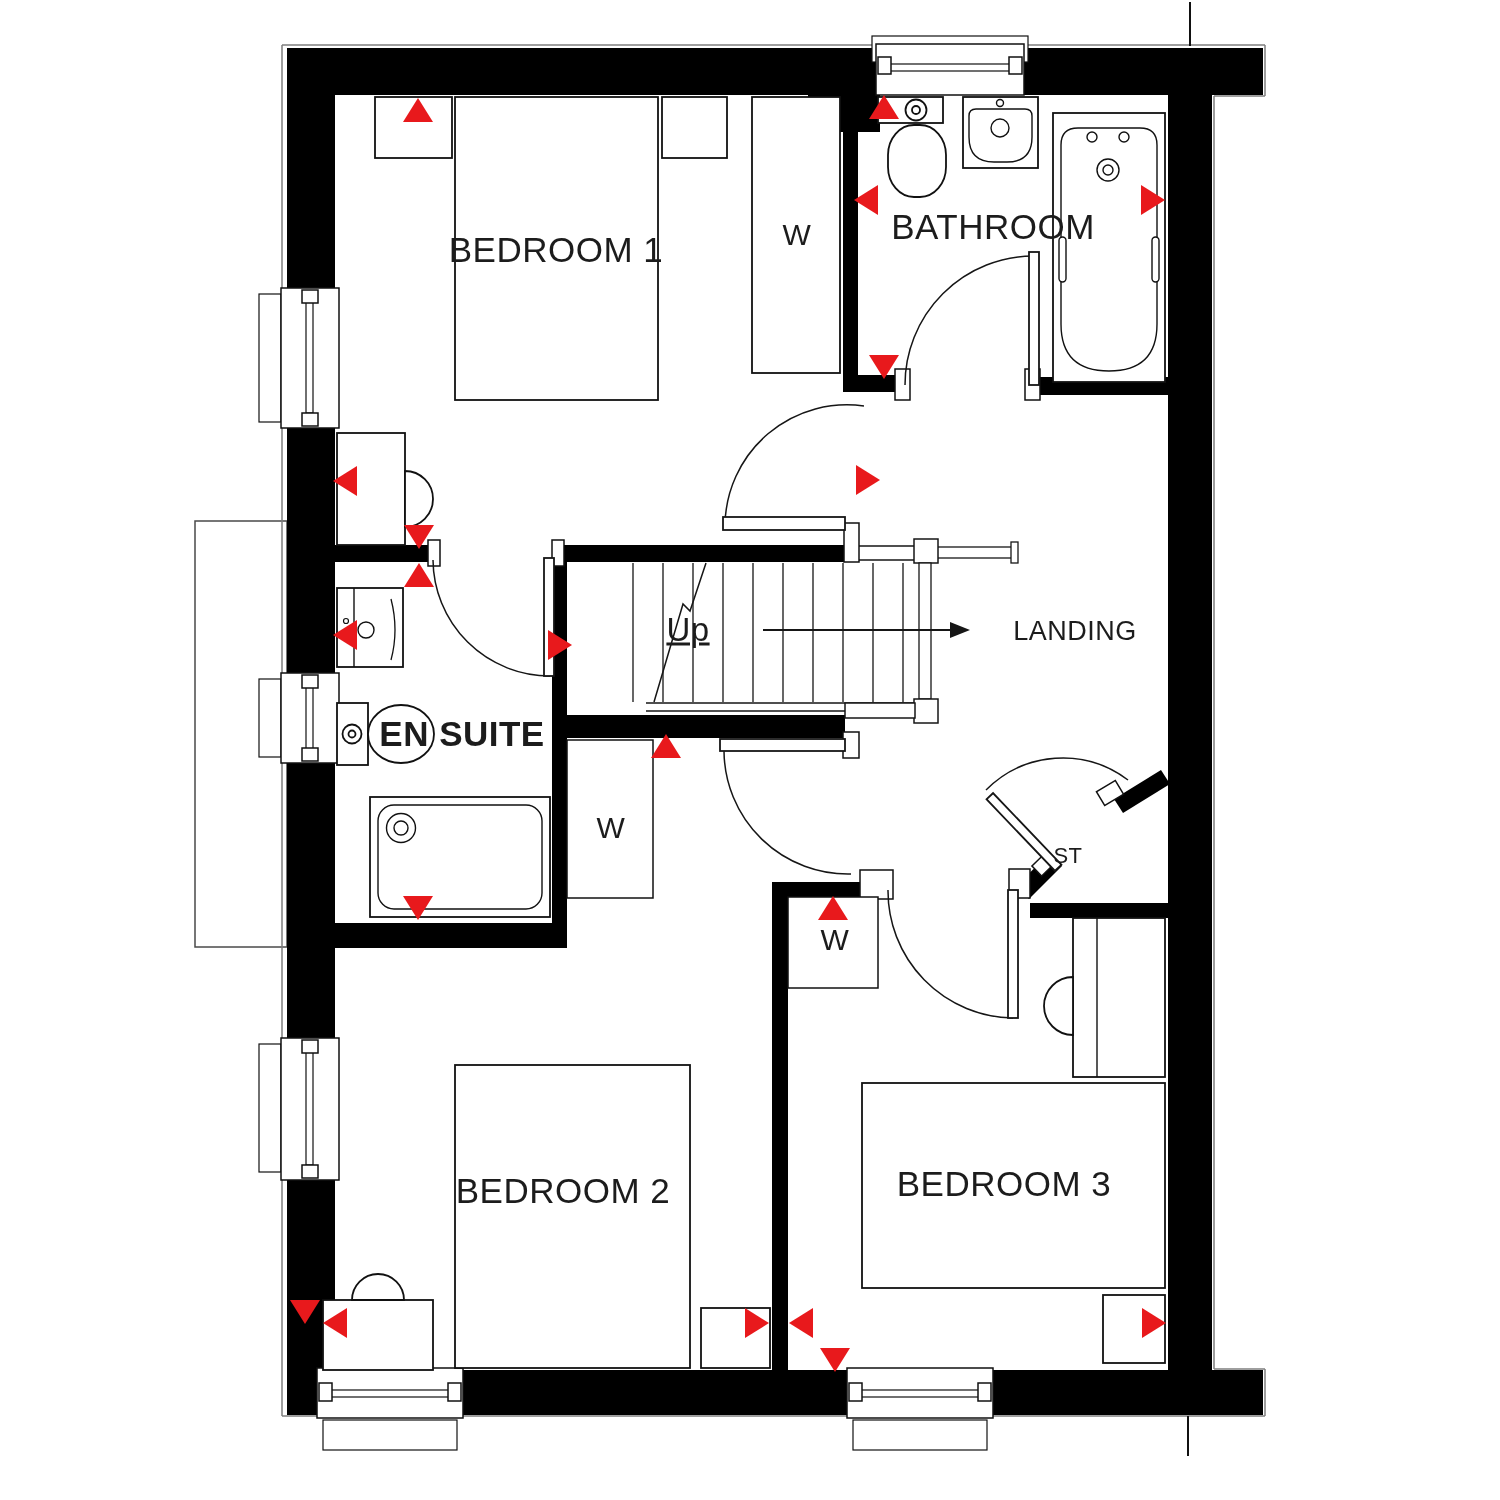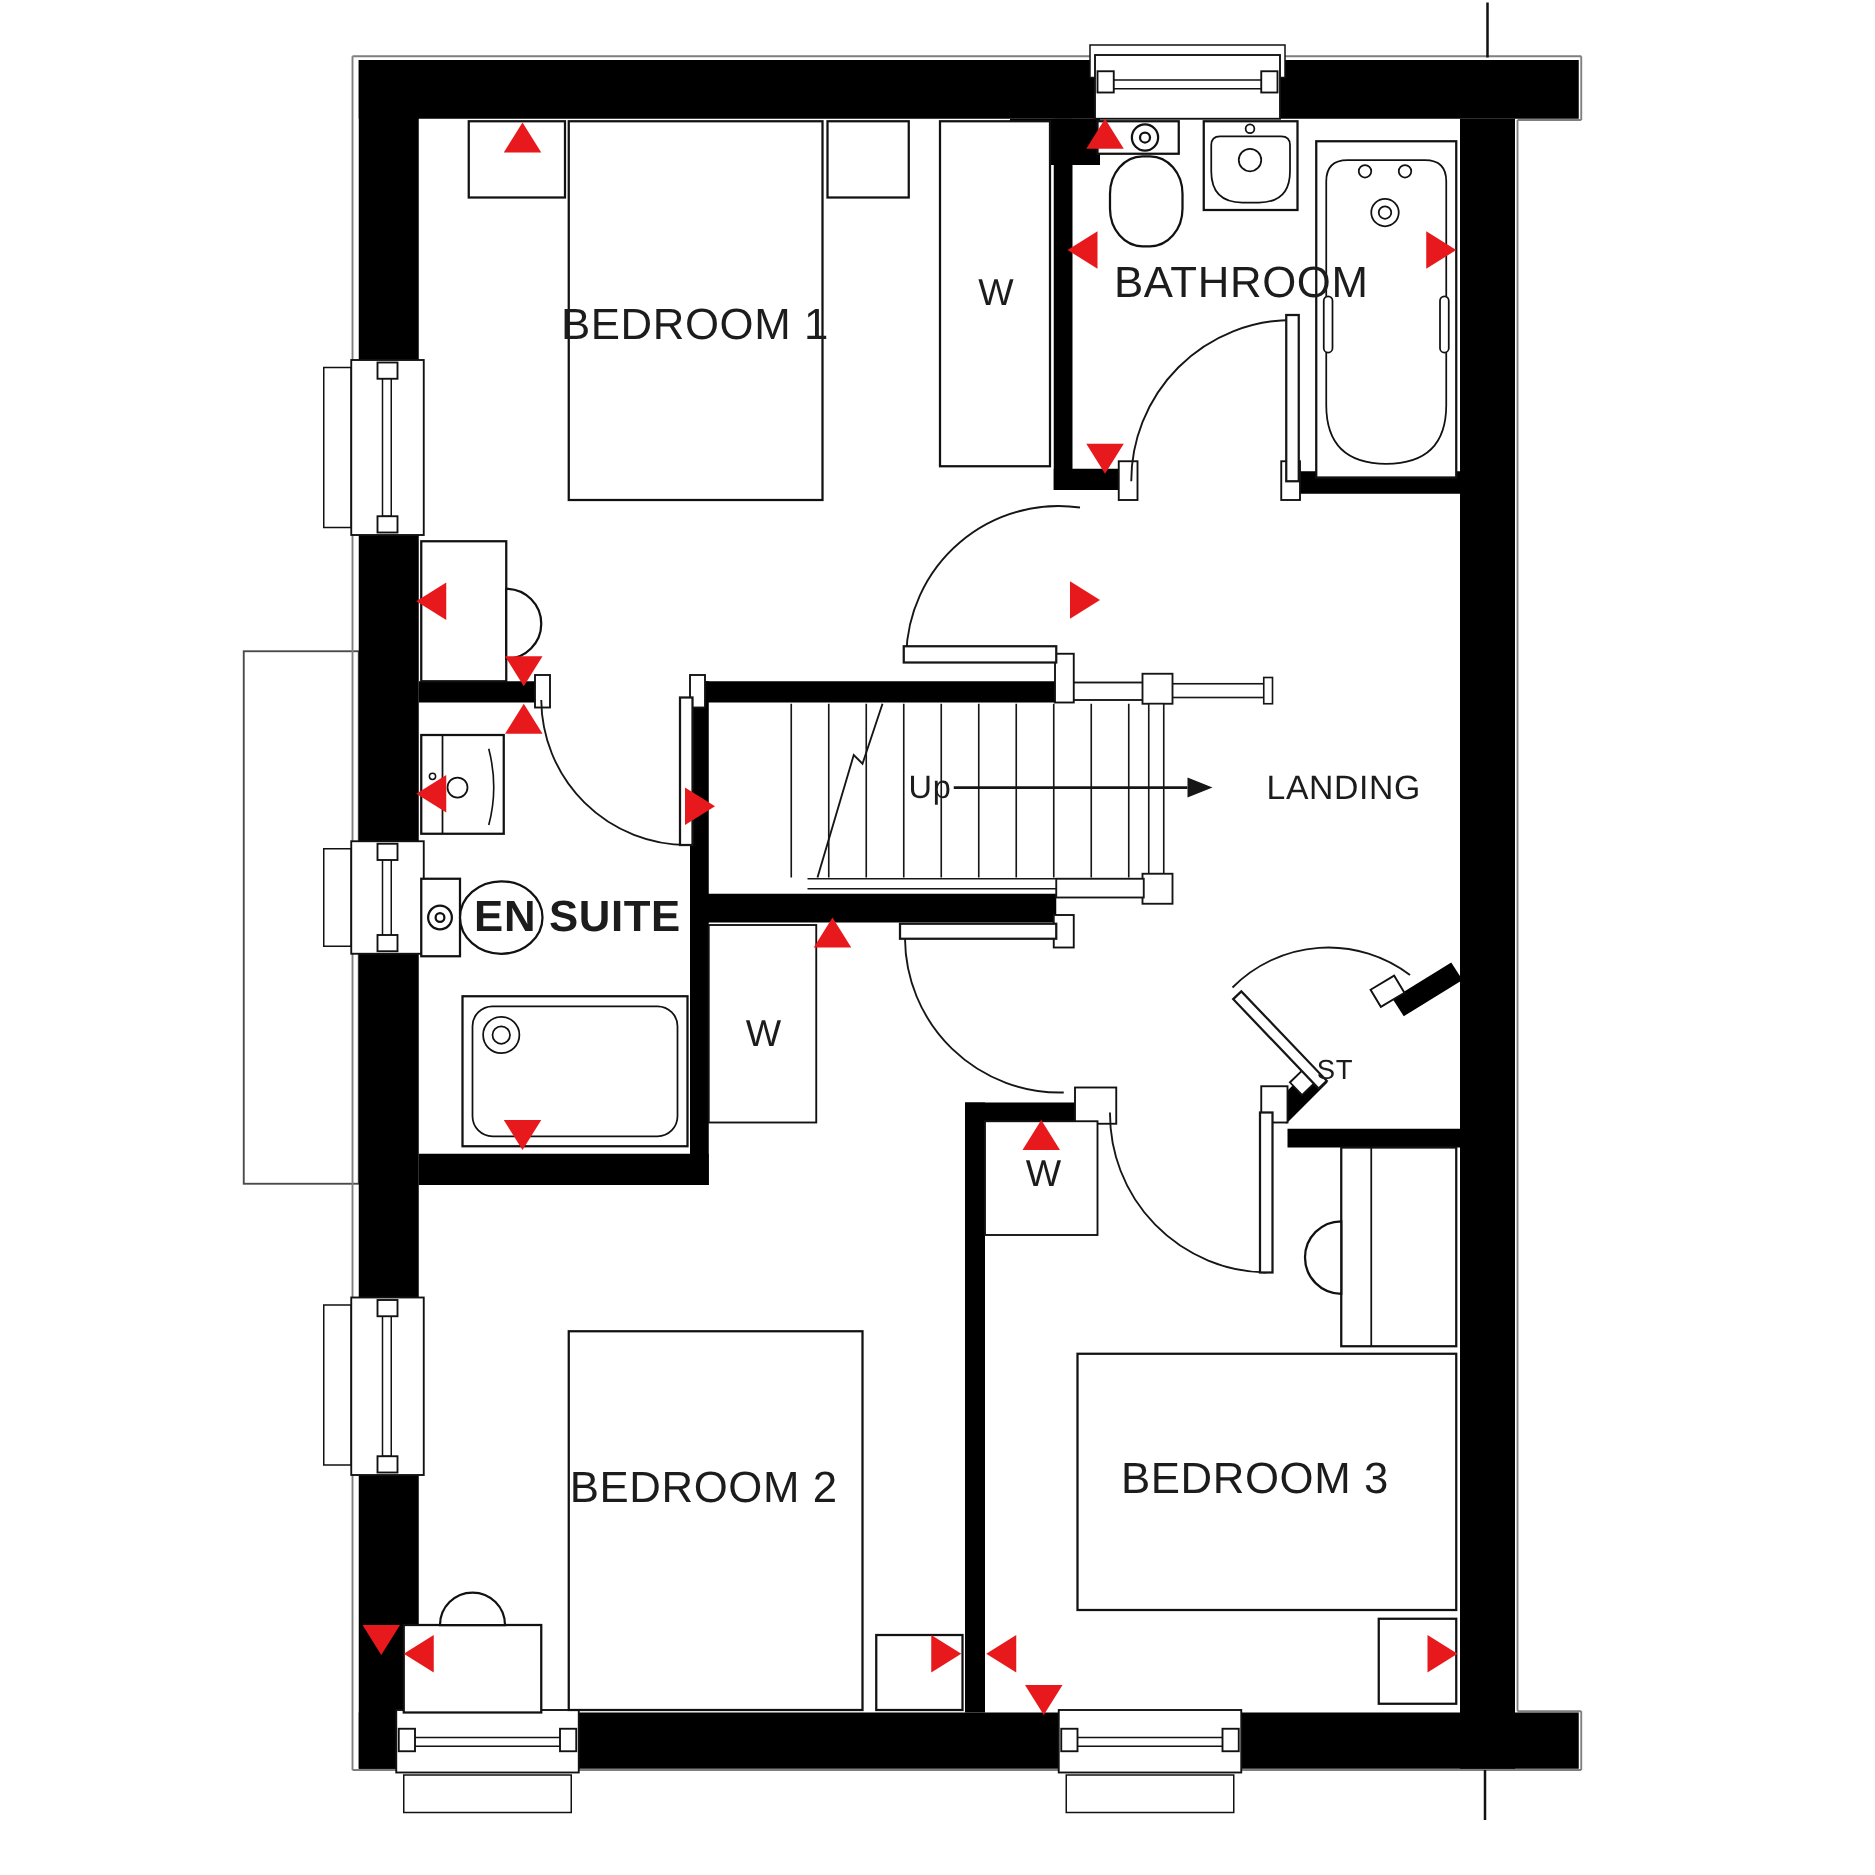--- a/index.html
+++ b/index.html
@@ -209,25 +209,25 @@
         <polygon points="290,1300 320,1300 305,1324" fill="#e8191c"></polygon>
         <polygon points="347,1308 347,1338 323,1323" fill="#e8191c"></polygon>
         <polygon points="745,1308 745,1338 769,1323" fill="#e8191c"></polygon>
         <polygon points="813,1308 813,1338 789,1323" fill="#e8191c"></polygon>
         <polygon points="820,1348 850,1348 835,1372" fill="#e8191c"></polygon>
         <polygon points="1142,1308 1142,1338 1166,1323" fill="#e8191c"></polygon>
       </g>
 </svg>
 
 <div id="labels">
-      <div class="room-label" style="left: 556px; top: 249px; font-size: 35px; margin-top: 11px;">BEDROOM 1</div>
+      <div class="room-label" style="left: 556px; top: 249px; font-size: 35px;">BEDROOM 1</div>
       <div class="room-label" style="left: 993px; top: 226px; font-size: 35px;">BATHROOM</div>
       <div class="room-label" style="left: 797px; top: 235px; font-size: 30px;">W</div>
       <div class="room-label" style="left: 1075px; top: 631px; font-size: 27px;">LANDING</div>
-      <div class="room-label" style="left: 744px; top: 629px; font-size: 26px;">Up</div>
+      <div class="room-label" style="left: 688px; top: 629px; font-size: 33px; text-decoration: underline;">Up</div>
       <div class="room-label" style="left: 462px; top: 733px; font-size: 35px; font-weight: bold;">EN SUITE</div>
       <div class="room-label" style="left: 611px; top: 828px; font-size: 30px;">W</div>
       <div class="room-label" style="left: 1068px; top: 856px; font-size: 22px;">ST</div>
       <div class="room-label" style="left: 835px; top: 940px; font-size: 30px;">W</div>
       <div class="room-label" style="left: 563px; top: 1190px; font-size: 35px;">BEDROOM 2</div>
       <div class="room-label" style="left: 1004px; top: 1183px; font-size: 35px; text-align: center;">BEDROOM 3</div>
     </div>
 </div>
 
 </body></html>

